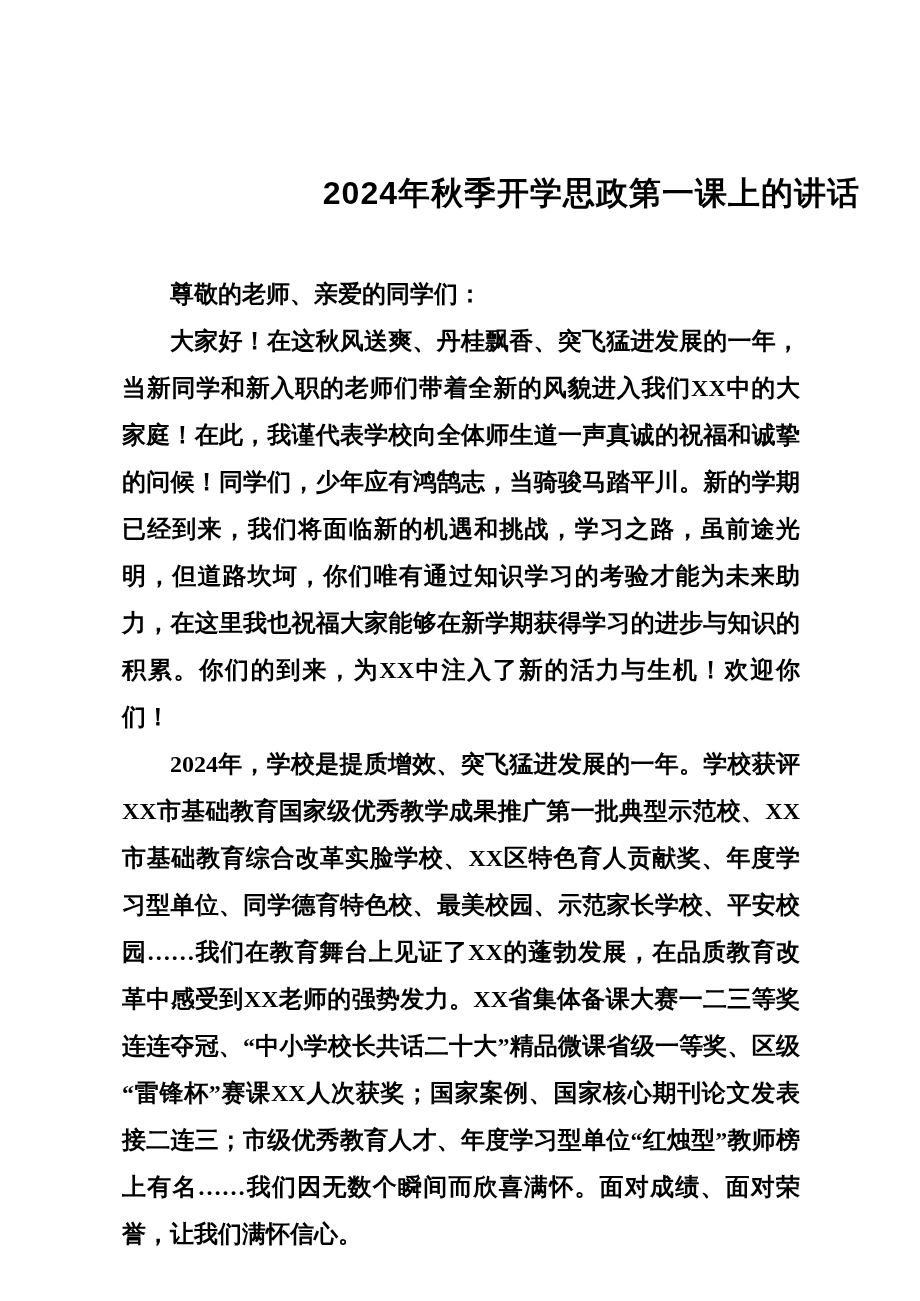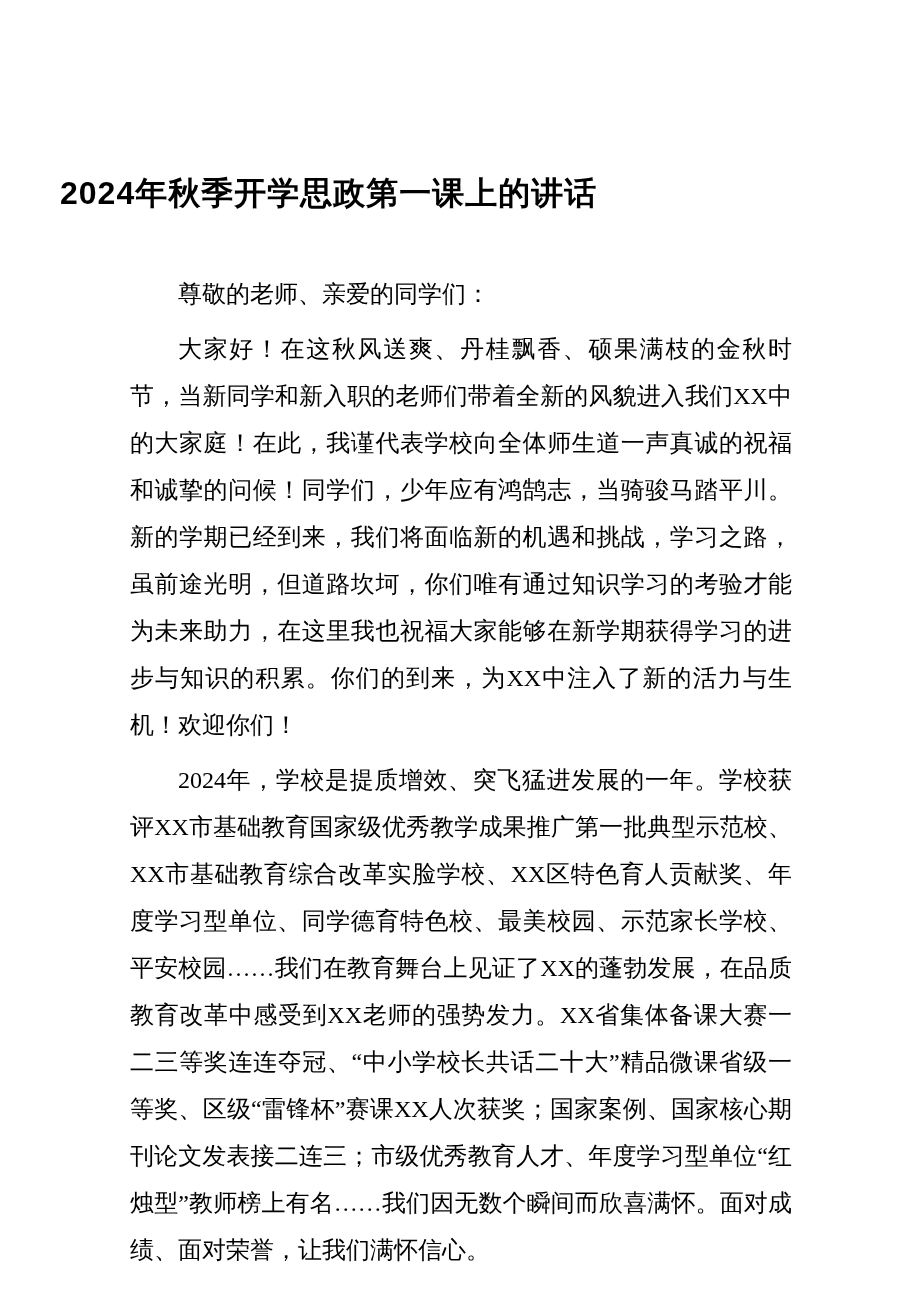--- a/index.html
+++ b/index.html
@@ -11,48 +11,49 @@
     position: relative;
     width: 920px;
     height: 1301px;
     margin: 0 auto;
     background: #ffffff;
     color: #000000;
     overflow: hidden;
   }
   .doc-title {
     margin: 170px 60px 0 60px;
-    text-align: left;
+    text-align: right;
     font-family: "Liberation Sans", "DejaVu Sans", sans-serif;
     font-weight: 700;
     font-size: 32px;
     line-height: 47px;
     letter-spacing: 1px;
     color: #000000;
   }
   .doc-body {
     margin: 54px 120px 0 122px; 
     width: 678px;
     font-family: "Liberation Serif", "DejaVu Serif", serif;
     font-size: 24px;
     line-height: 47px;
     text-align: justify;
     text-justify: inter-ideograph;
     color: #000000;
   }
   .doc-body p {
-    margin: 8px;
+    margin: 0;
     padding: 0;
     text-indent: 2em;
     word-break: break-all;
+    font-weight: bold;
   }
 </style>
 </head>
 <body>
 
 <div class="page">
   <h1 class="doc-title">2024年秋季开学思政第一课上的讲话</h1>
   <div class="doc-body">
       <p>尊敬的老师、亲爱的同学们：</p>
-      <p>大家好！在这秋风送爽、丹桂飘香、硕果满枝的金秋时节，当新同学和新入职的老师们带着全新的风貌进入我们XX中的大家庭！在此，我谨代表学校向全体师生道一声真诚的祝福和诚挚的问候！同学们，少年应有鸿鹄志，当骑骏马踏平川。新的学期已经到来，我们将面临新的机遇和挑战，学习之路，虽前途光明，但道路坎坷，你们唯有通过知识学习的考验才能为未来助力，在这里我也祝福大家能够在新学期获得学习的进步与知识的积累。你们的到来，为XX中注入了新的活力与生机！欢迎你们！</p>
+      <p>大家好！在这秋风送爽、丹桂飘香、突飞猛进发展的一年，当新同学和新入职的老师们带着全新的风貌进入我们XX中的大家庭！在此，我谨代表学校向全体师生道一声真诚的祝福和诚挚的问候！同学们，少年应有鸿鹄志，当骑骏马踏平川。新的学期已经到来，我们将面临新的机遇和挑战，学习之路，虽前途光明，但道路坎坷，你们唯有通过知识学习的考验才能为未来助力，在这里我也祝福大家能够在新学期获得学习的进步与知识的积累。你们的到来，为XX中注入了新的活力与生机！欢迎你们！</p>
       <p>2024年，学校是提质增效、突飞猛进发展的一年。学校获评XX市基础教育国家级优秀教学成果推广第一批典型示范校、XX市基础教育综合改革实脸学校、XX区特色育人贡献奖、年度学习型单位、同学德育特色校、最美校园、示范家长学校、平安校园……我们在教育舞台上见证了XX的蓬勃发展，在品质教育改革中感受到XX老师的强势发力。XX省集体备课大赛一二三等奖连连夺冠、“中小学校长共话二十大”精品微课省级一等奖、区级“雷锋杯”赛课XX人次获奖；国家案例、国家核心期刊论文发表接二连三；市级优秀教育人才、年度学习型单位“红烛型”教师榜上有名……我们因无数个瞬间而欣喜满怀。面对成绩、面对荣誉，让我们满怀信心。</p>
     </div>
 </div>
 
 </body></html>

